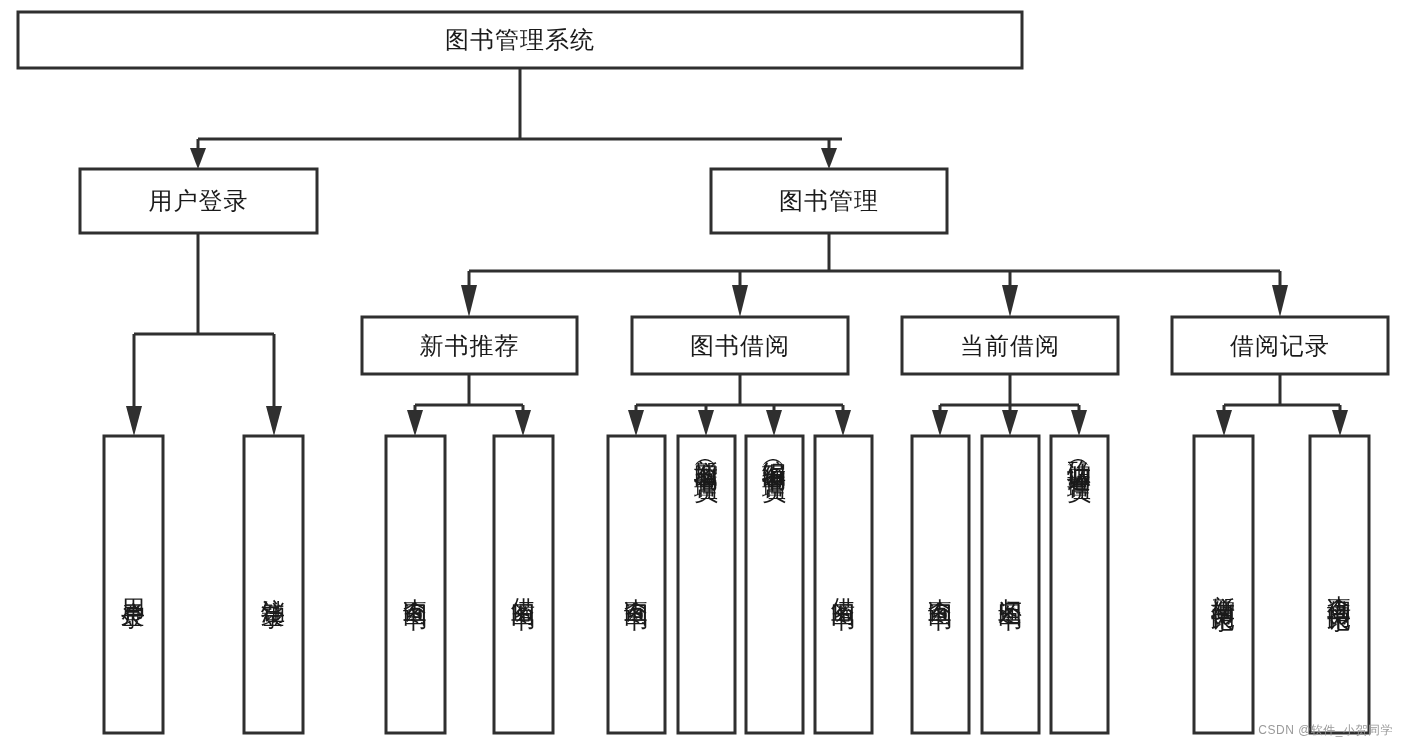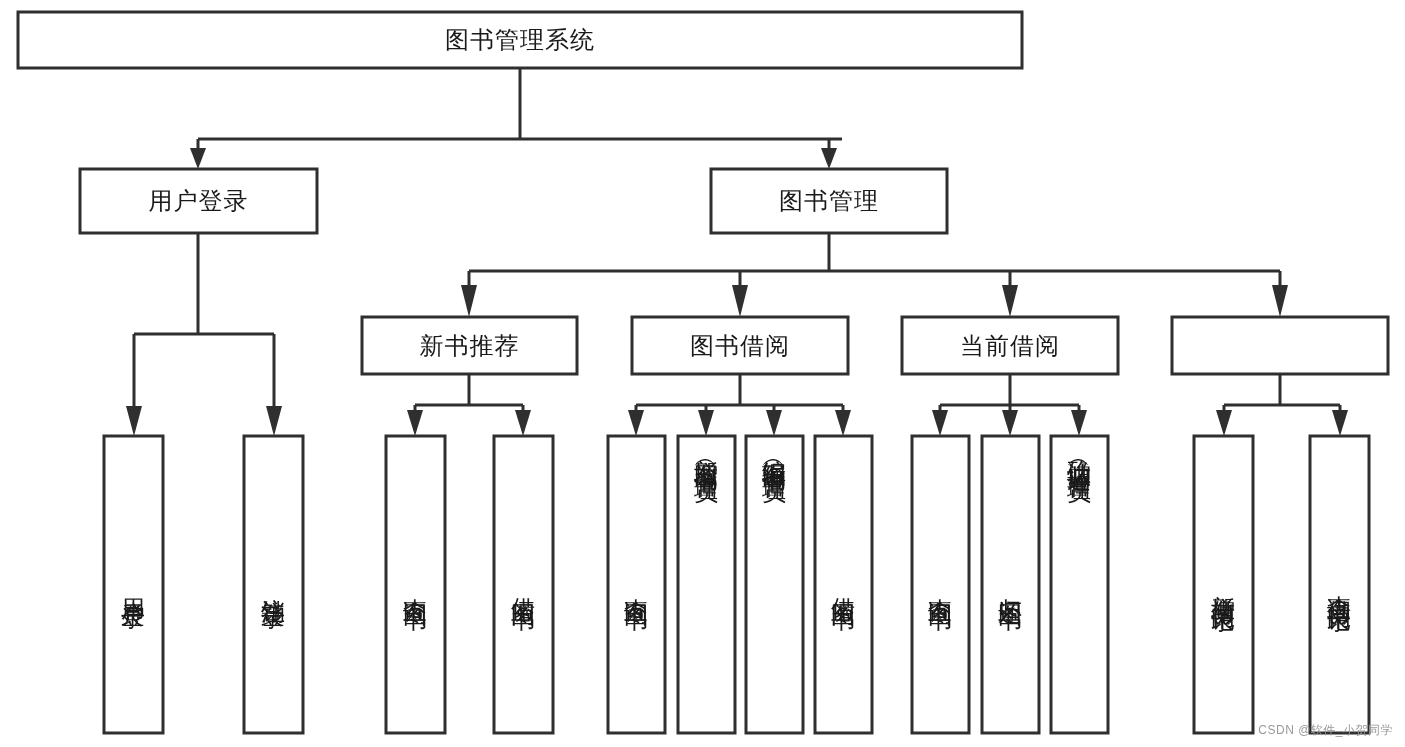--- a/index.html
+++ b/index.html
@@ -207,20 +207,23 @@
   </div>
 
   <div class="hlabel-wrap" style="left:632px; top:317px; width:216px; height:57px;">
     <span>图书借阅</span>
   </div>
 
   <div class="hlabel-wrap" style="left:902px; top:317px; width:216px; height:57px;text-align:center;">
     <span>当前借阅</span>
   </div>
 
+  <div class="hlabel-wrap" style="left:1172px; top:317px; width:216px; height:57px;">
+    <span>借阅记录</span>
+  </div>
 
   <div class="vlabel-wrap" style="left:104px; top:436px; width:59px; height:297px;">
     <span>用户登录</span>
   </div>
   <div class="vlabel-wrap" style="left:244px; top:436px; width:59px; height:297px;">
     <span>注销登录</span>
   </div>
 
   <div class="vlabel-wrap" style="left:386px; top:436px; width:59px; height:297px;">
     <span>查询图书</span>

